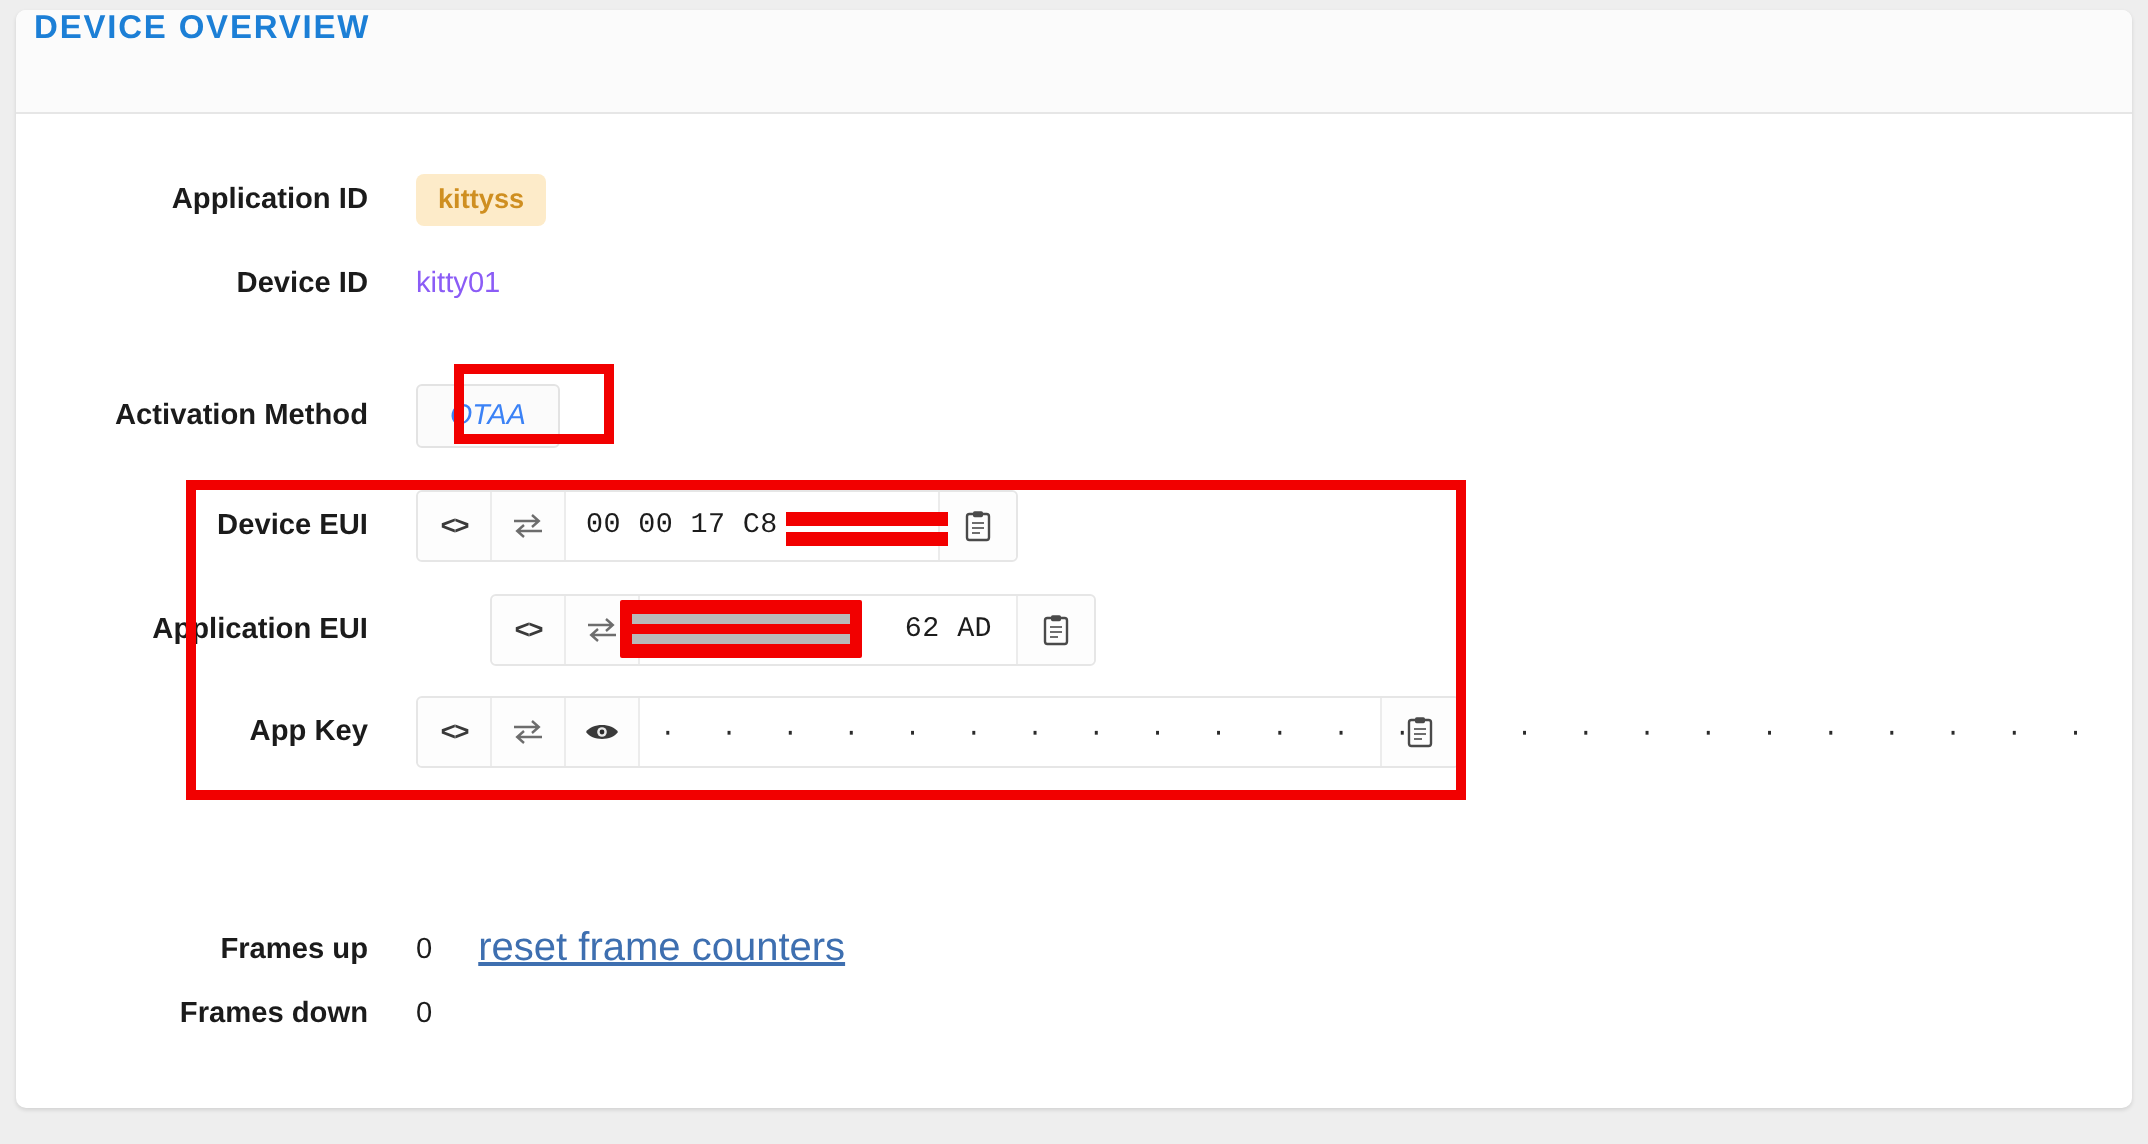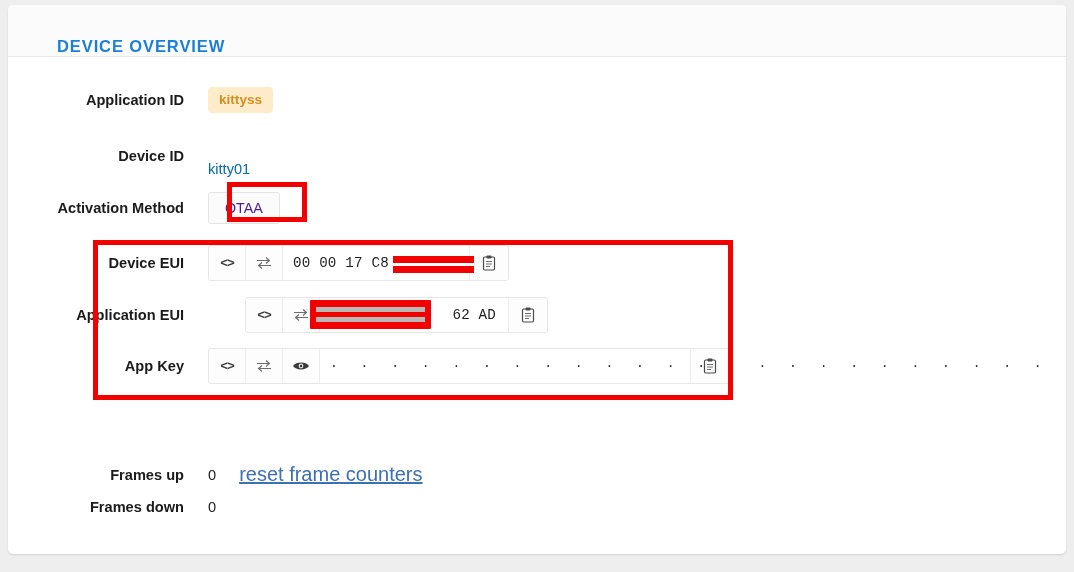--- a/index.html
+++ b/index.html
@@ -30,23 +30,22 @@
     border-radius: 5px;
     box-shadow: 0 1px 2px rgba(0,0,0,0.12);
     overflow: hidden;
   }
 
   .card-header {
     height: 52px;
     background: #fbfbfb;
     border-bottom: 1px solid #e6e6e6;
     display: flex;
-    align-items: flex-end;
+    align-items: flex-start;
     box-sizing: border-box;
-    padding-left: 40px;
   }
 
   .card-title {
     margin-left: 9px;
     color: #1c7fd6;
     font-size: 16.5px;
     font-weight: bold;
     letter-spacing: 0.9px;
     text-transform: uppercase;
   }
@@ -70,22 +69,21 @@
     padding-right: 24px;
     box-sizing: border-box;
     font-size: 14.6px;
     font-weight: bold;
     color: #1b1b1b;
     white-space: nowrap;
   }
 
   .field-value-plain {
     font-size: 14.6px;
-    color: #0369a1;
-    margin-top: 27px;
+    color: #8b5cf6;
   }
 
   
   .badge {
     display: inline-block;
     background: #fdebc9;
     color: #cf8f21;
     font-size: 13.6px;
     font-weight: bold;
     padding: 6px 11px;
@@ -96,25 +94,26 @@
   
   .otaa-wrap {
     position: relative;
     display: inline-block;
   }
   .otaa-btn {
     display: inline-block;
     background: #fbfbfb;
     border: 1px solid #e3e3e3;
     border-radius: 3px;
-    color: #4c1d95;
+    color: #3b82f6;
     font-size: 14.3px;
     padding: 8px 16px;
     line-height: 1;
     cursor: pointer;
+    font-style: italic;
   }
 
   
   .input-group {
     display: flex;
     align-items: stretch;
     border: 1px solid #e6e6e6;
     border-radius: 3px;
     background: #ffffff;
     height: 36px;

